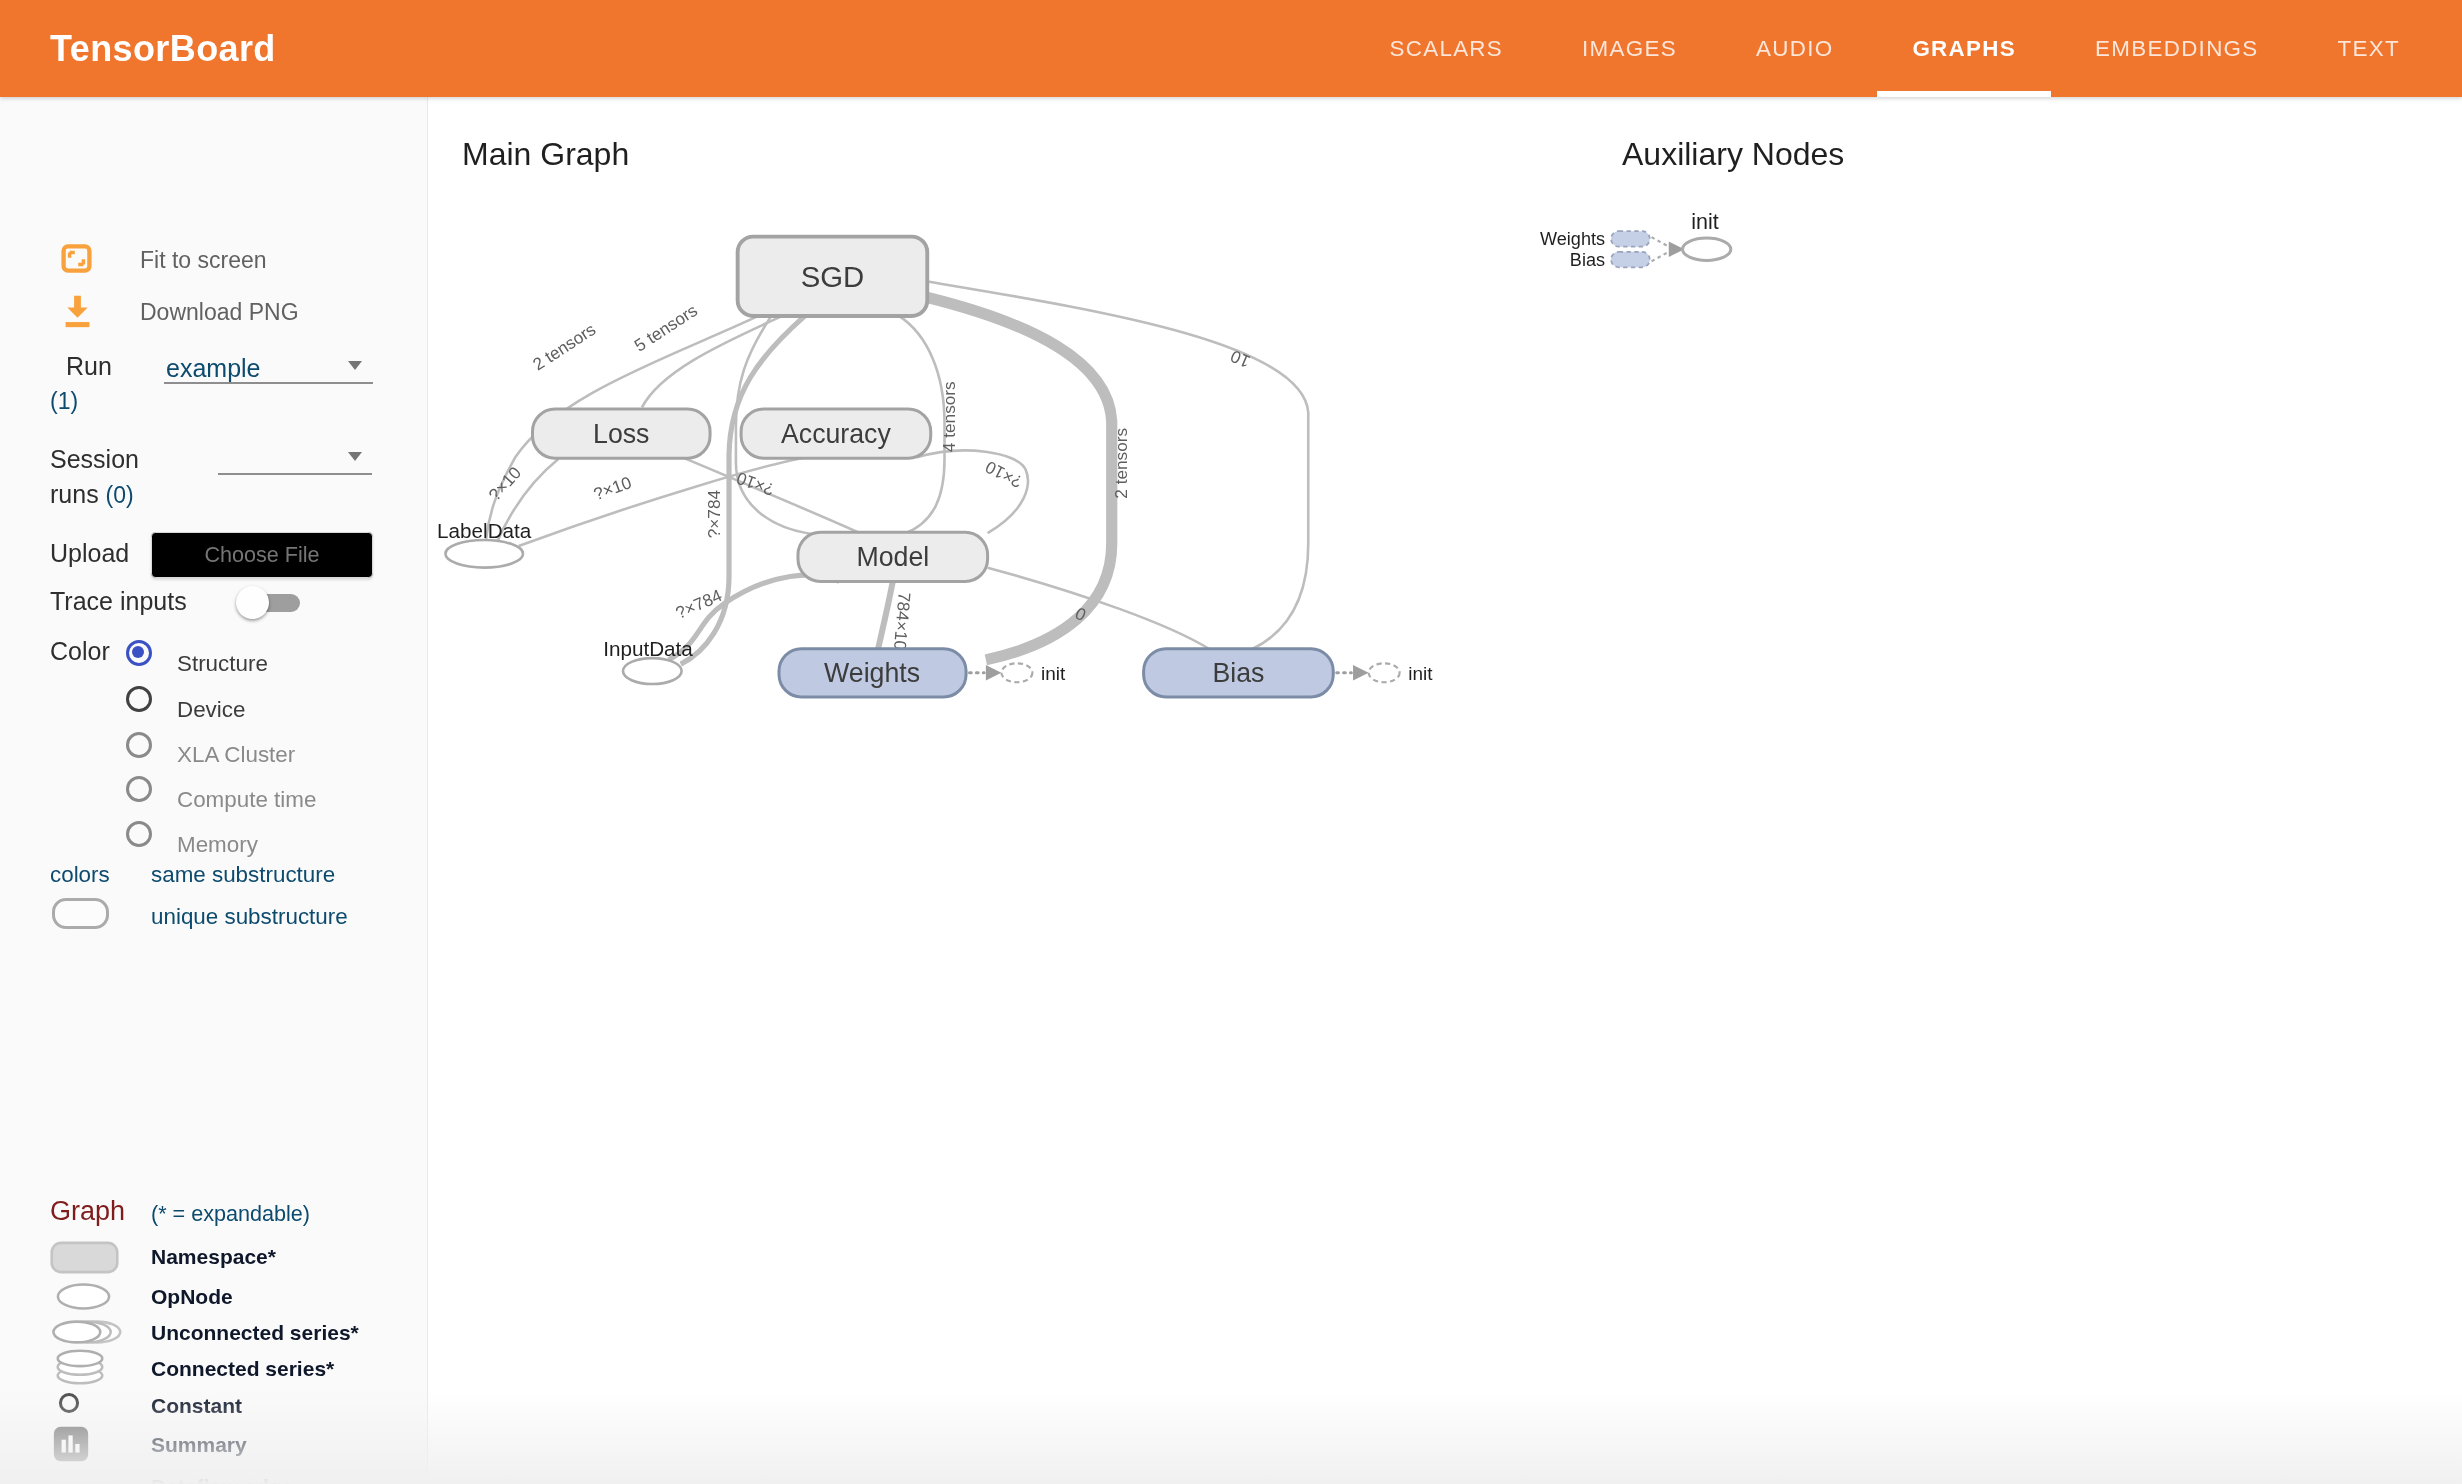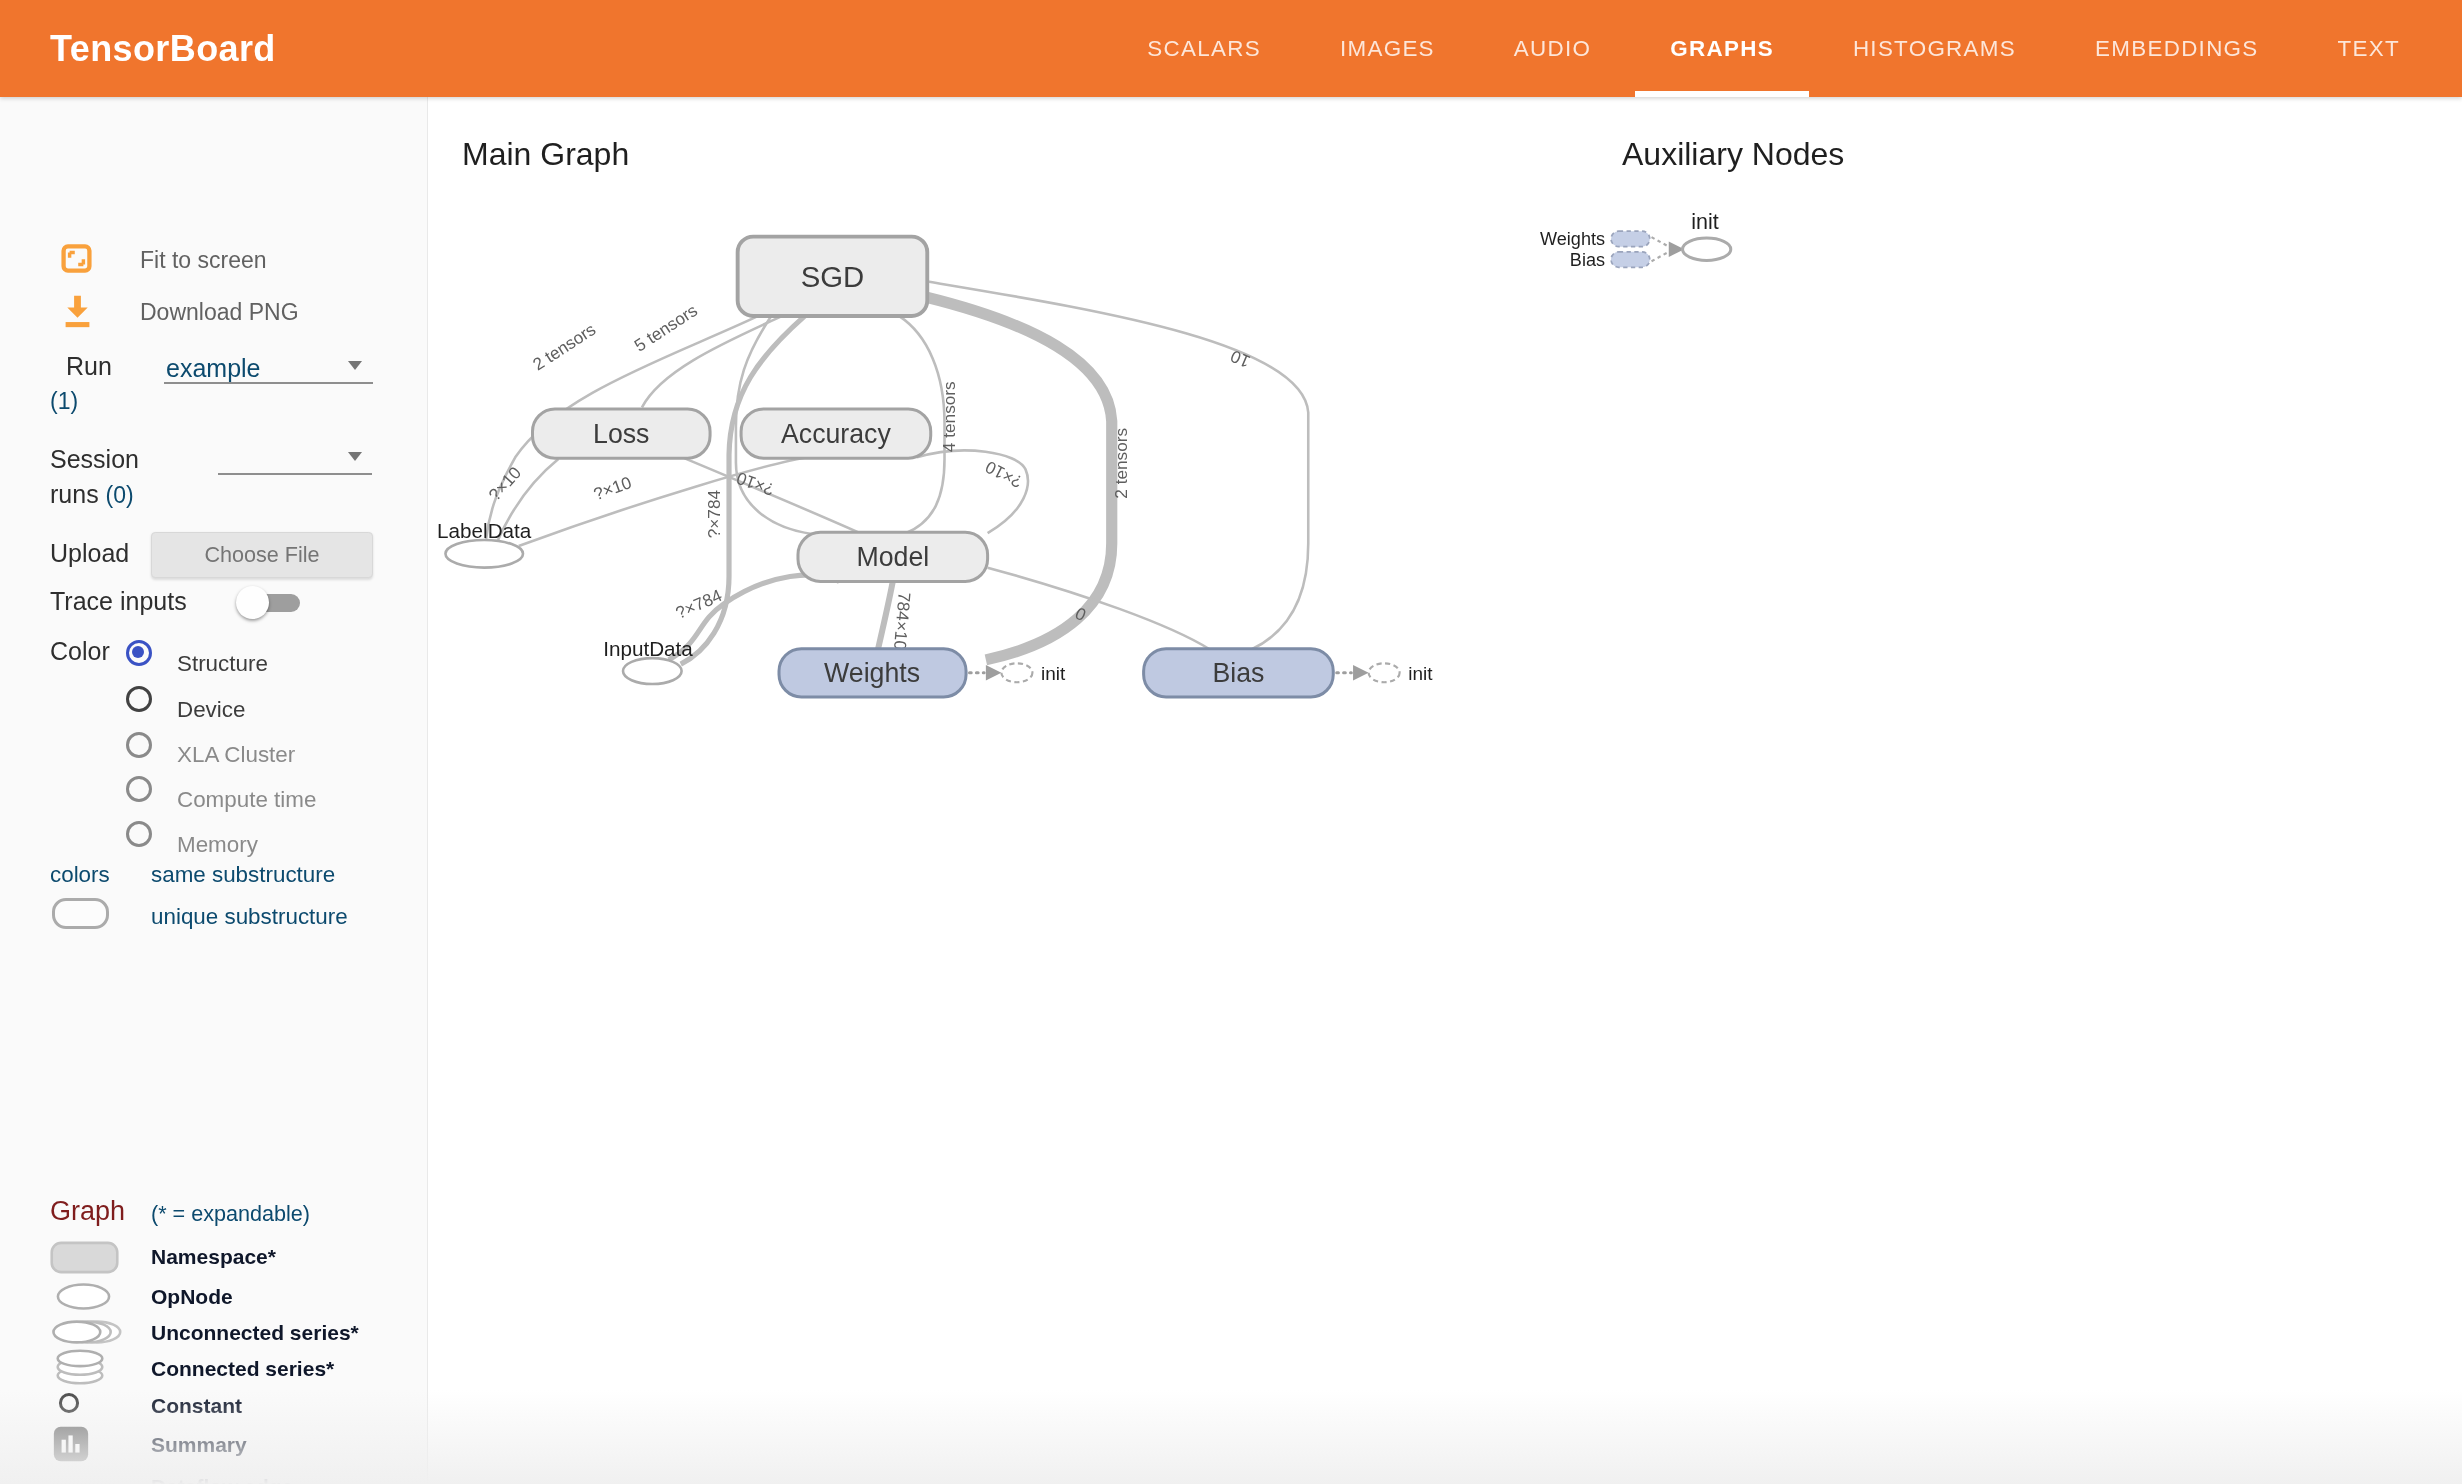--- a/index.html
+++ b/index.html
@@ -19,21 +19,21 @@
   
   .sidebar{position:absolute;left:0;top:97px;width:427px;bottom:0;background:#FAFAFA;
            border-right:0.9px solid #E9E9E9;z-index:2;}
   .sb{position:absolute;}
   .sb-text{color:#616161;font-size:23px;}
   .sb-label{color:#2E2E2E;font-size:25px;}
   .sb-gray{color:#0c4a6e;}
   .underline{position:absolute;height:1.7px;background:#8E8E8E;}
   .caret{position:absolute;width:0;height:0;border-left:7.8px solid transparent;
          border-right:7.8px solid transparent;border-top:9.5px solid #757575;}
-  .choose-btn{position:absolute;left:151px;top:435px;width:220px;height:44px;background:#e5e5e5;
+  .choose-btn{position:absolute;left:151px;top:435px;width:220px;height:44px;background:#000000;
               border:1.7px solid #D8D8D8;border-radius:4.3px;box-shadow:0 1.7px 2.6px rgba(0,0,0,0.12);
               color:#757575;font-size:21.6px;display:flex;align-items:center;justify-content:center;cursor:pointer;}
   .toggle-track{position:absolute;left:247px;top:497px;width:53px;height:18px;border-radius:9.5px;background:#9E9E9E;}
   .toggle-knob{position:absolute;left:236px;top:489px;width:33px;height:33px;border-radius:50%;
                background:#FEFEFE;box-shadow:0 1.7px 3.4px rgba(0,0,0,0.4);}
   .radio{position:absolute;left:126px;width:26px;height:26px;border-radius:50%;box-sizing:border-box;}
   .radio.sel{border:3.4px solid #3A52C4;}
   .radio.sel::after{content:"";position:absolute;left:3.4px;top:3.4px;width:12px;height:12px;border-radius:50%;background:#3A52C4;}
   .radio.dark{border:3.4px solid #424242;}
   .radio.gray{border:3.4px solid #8A8A8A;}
@@ -59,21 +59,20 @@
 
 <div id="app">
 
   <div class="nav">
     <div class="logo">TensorBoard</div>
     <div class="tabs">
       <div class="tab">SCALARS</div>
       <div class="tab">IMAGES</div>
       <div class="tab">AUDIO</div>
       <div class="tab active">GRAPHS</div>
-      <div class="tab">HISTOGRAMS</div>
       <div class="tab">EMBEDDINGS</div>
       <div class="tab">TEXT</div>
     </div>
   </div>
 
   <div class="sidebar">
 
     <svg class="sb" style="left:61px;top:145px;" width="31" height="33" viewBox="0 0 36 38">
       <rect x="3" y="5" width="30" height="28" rx="5" fill="none" stroke="#F9A13C" stroke-width="5"></rect>
       <path d="M10 12 h6 M10 12 v6" stroke="#F9A13C" stroke-width="4" fill="none"></path>

